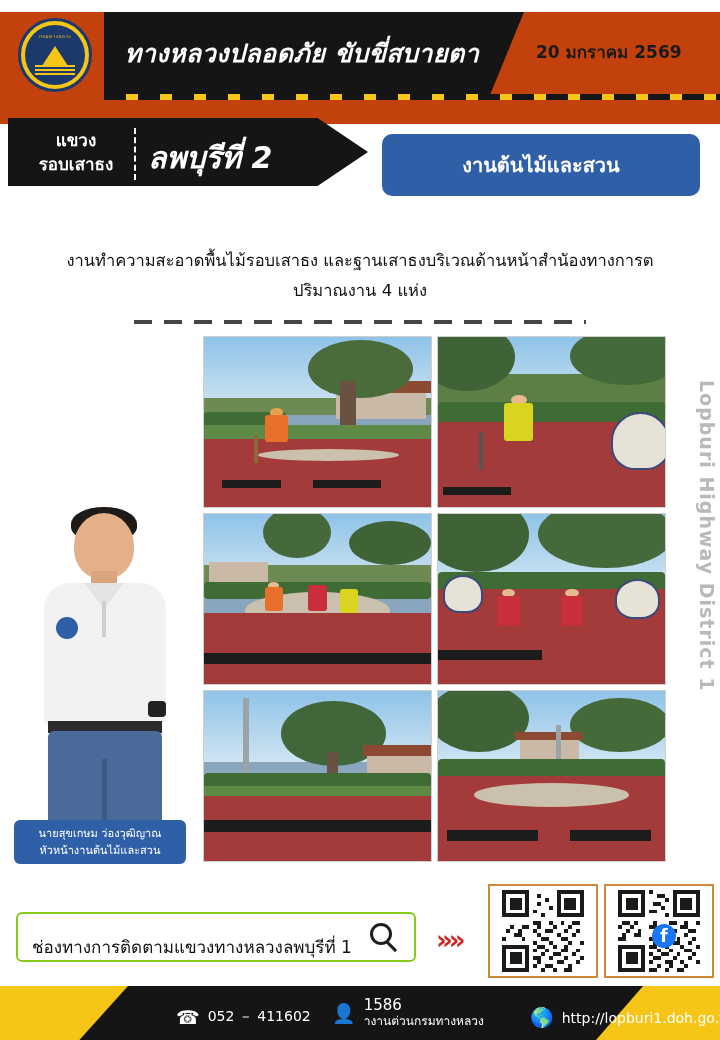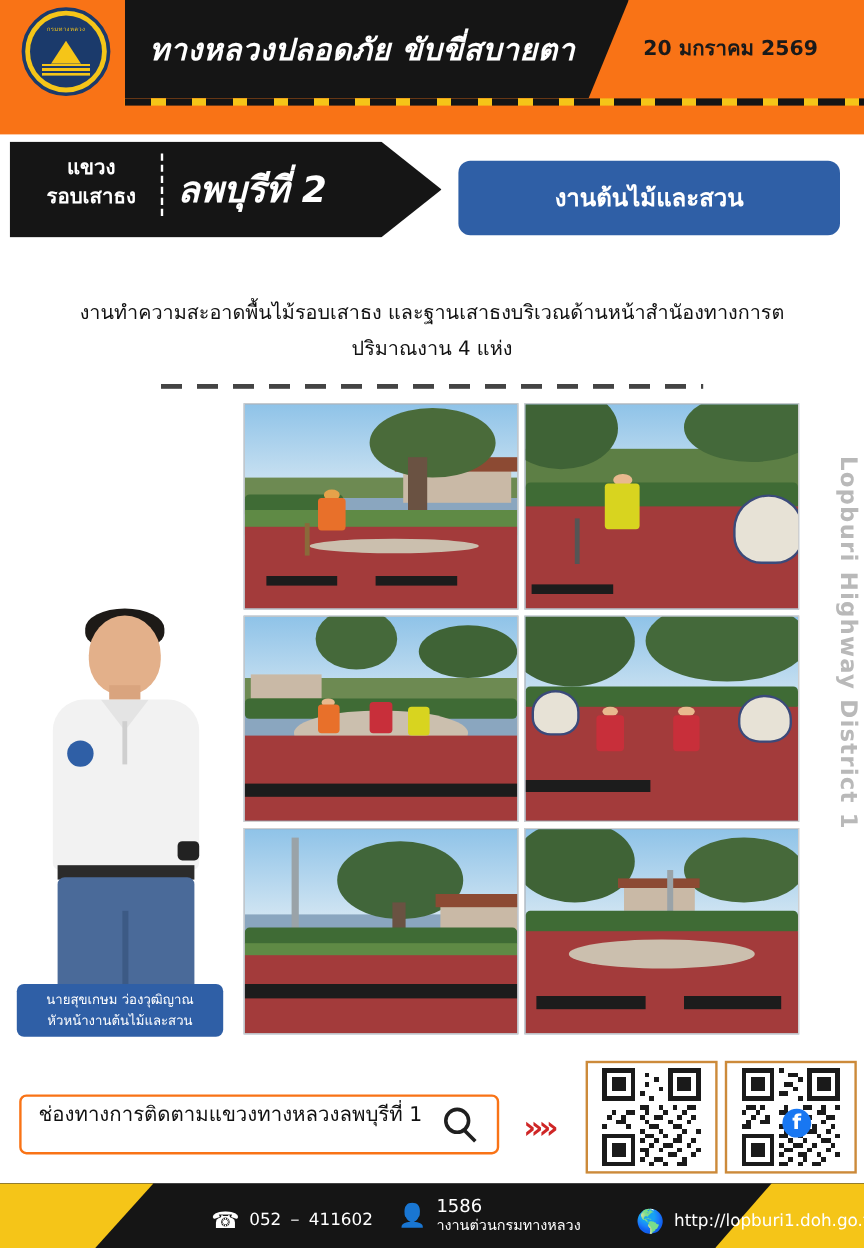--- a/index.html
+++ b/index.html
@@ -5,22 +5,22 @@
   * { margin:0; padding:0; box-sizing:border-box; }
   body {
     width:720px; height:1040px;
     font-family:"DejaVu Sans", sans-serif;
     background:#ffffff;
     position:relative;
     overflow:hidden;
   }
   
   .header {
-    position:absolute; top:0; left:0; width:720px; height:112px;
-    background:#f97316;
+    position:absolute; top:12px; left:0; width:720px; height:112px;
+    background:#c2410c;
   }
   .header-black {
     position:absolute; top:0; left:104px; width:420px; height:82px;
     background:#151515;
     clip-path:polygon(0 0, 100% 0, 92% 100%, 0 100%);
     display:flex; align-items:center; justify-content:center;
   }
   .header-title {
     color:#ffffff; font-size:25px; font-weight:bold; font-style:italic;
     letter-spacing:.5px; padding-right:24px;
@@ -57,21 +57,21 @@
     position:relative;
   }
   .logo-lines {
     position:absolute; bottom:10px; left:50%; transform:translateX(-50%);
     width:40px; height:10px;
     background:repeating-linear-gradient(0deg,#f5c518 0 2px, #1b3a6b 2px 4px);
   }
 
   
   .district-wrap {
-    position:absolute; top:118px; left:8px; width:360px; height:80px;
+    position:absolute; top:118px; left:8px; width:360px; height:68px;
   }
   .district-arrow {
     position:absolute; inset:0;
     background:#151515;
     clip-path:polygon(0 0, 86% 0, 100% 50%, 86% 100%, 0 100%);
   }
   .district-label {
     position:absolute; left:22px; top:10px;
     color:#ffffff; font-size:17px; line-height:24px; font-weight:bold;
     text-align:center; width:92px;
@@ -168,22 +168,22 @@
   .nameplate {
     position:absolute; top:820px; left:14px; width:172px; height:44px;
     background:#2f5fa6; border-radius:6px;
     display:flex; flex-direction:column; align-items:center; justify-content:center;
     color:#fff; font-size:11px; line-height:17px;
   }
 
   
   .follow-box {
     position:absolute; top:912px; left:16px; width:400px; height:50px;
-    border:2px solid #f97316; border-radius:6px;
-    display:flex; align-items:flex-start; padding-left:14px;
+    border:2px solid #84cc16; border-radius:6px;
+    display:flex; align-items:flex-end; padding-left:14px;
     background:#ffffff;
   }
   .follow-box span { font-size:17px; color:#111; }
   .mag {
     position:absolute; right:22px; top:9px; width:22px; height:22px;
     border:3px solid #1f1f1f; border-radius:50%;
   }
   .mag:after {
     content:""; position:absolute; width:3px; height:13px; background:#1f1f1f;
     right:-4px; bottom:-11px; transform:rotate(-45deg);

